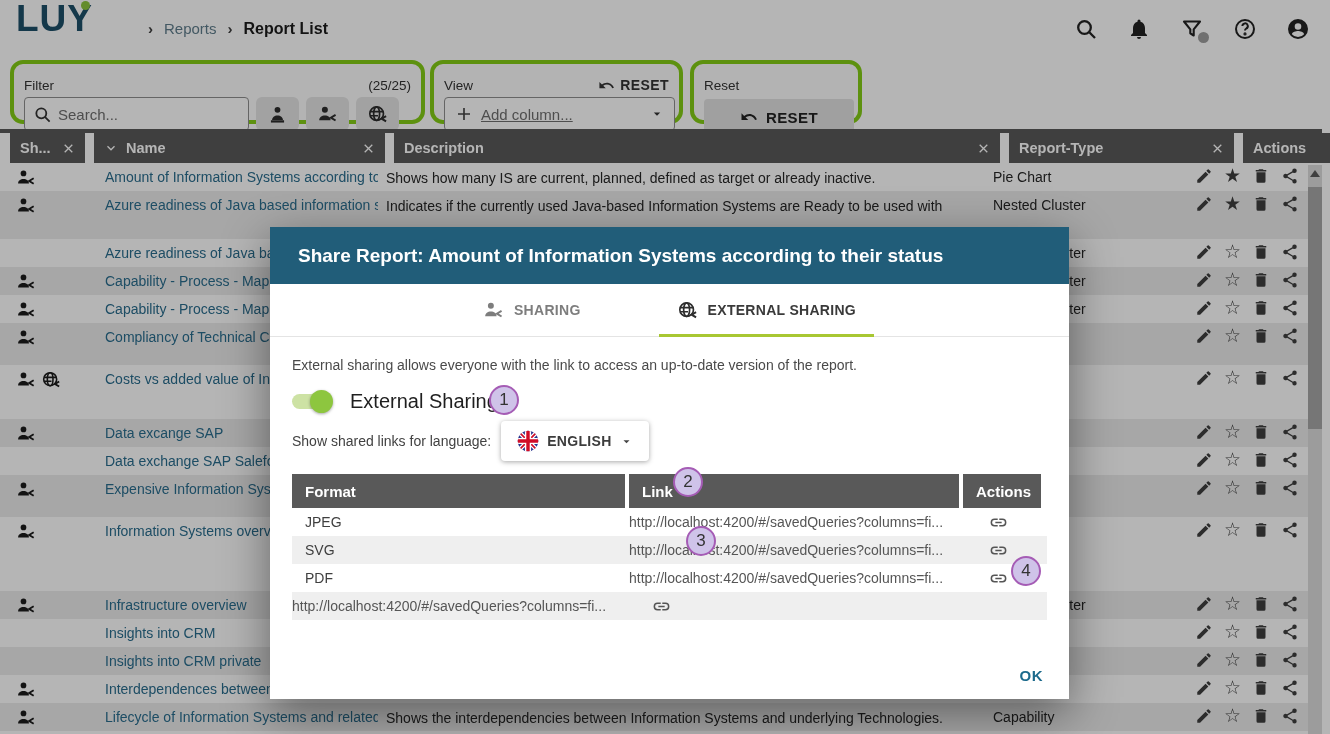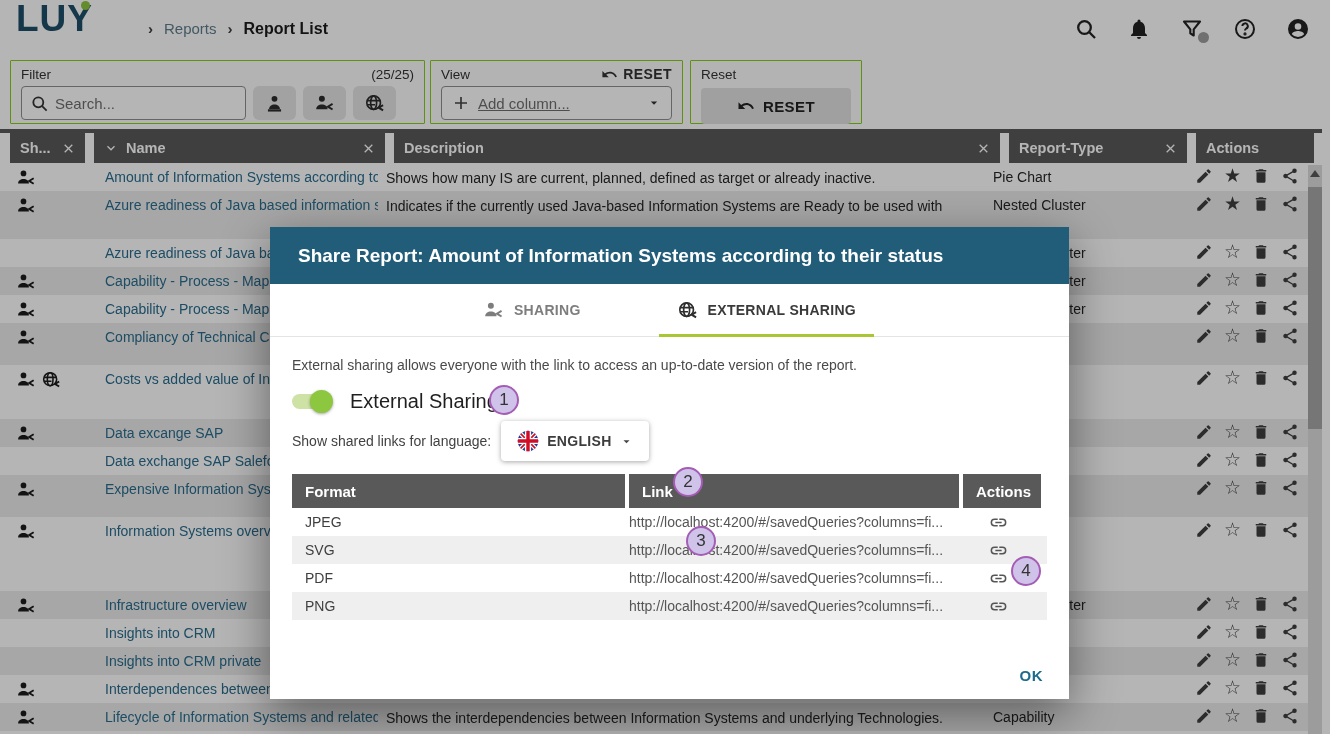--- a/index.html
+++ b/index.html
@@ -17,21 +17,21 @@
   .crumb-chev { color:#3f3f3f; font-weight:bold; font-size:15px; }
   .crumb-parent { color:#5f7d8c; font-size:15px; }
   .crumb-current { color:#1b1b1b; font-size:16px; font-weight:bold; }
   .topbar-icons { margin-left:auto; display:flex; align-items:center; gap:29px; padding-right:20px; }
   .topbar-icons .icon { width:24px; height:24px; color:#222; }
   .funnel-wrap { position:relative; }
   .funnel-badge { position:absolute; right:-5px; bottom:-2px; width:11px; height:11px; border-radius:50%; background:#9e9e9e; }
 
   
   .toolbar { position:absolute; top:57px; left:0; right:0; height:72px; background:#fff; }
-  .panel { position:absolute; top:3px; height:64px; border:1px solid #84cc16; border-radius:1px; background:#fdfdfd; padding:4px 10px; }
+  .panel { position:absolute; top:3px; height:64px; border:4px solid #84cc16; border-radius:13px; background:#fdfdfd; padding:12px 10px; }
   .panel-label-row { display:flex; justify-content:space-between; align-items:center; font-size:13.5px; color:#333; height:18px; }
   .p-filter { left:10px; width:415px; }
   .p-view { left:430px; width:253px; }
   .p-reset { left:690px; width:172px; }
   .filter-controls { display:flex; align-items:center; gap:7px; margin-top:3px; }
   .search-box { width:225px; height:34px; border:1.5px solid #8f8f8f; border-radius:4px; background:#fff; display:flex; align-items:center; padding:0 8px; gap:6px; }
   .search-box .icon { width:19px; height:19px; color:#333; }
   .search-placeholder { color:#6f6f6f; font-size:15px; }
   .tool-btn { width:43px; height:34px; background:#e4e4e4; border:none; border-radius:6px; display:flex; align-items:center; justify-content:center; }
   .tool-btn .icon { width:21px; height:21px; color:#2c2c2c; }
@@ -46,21 +46,21 @@
 
   
   .table-band { position:absolute; top:129px; left:0; width:1322px; height:4px; background:#595959; }
   .thead { position:absolute; top:133px; left:10px; height:30px; display:flex; gap:9px; }
   .th { background:#595959; color:#fff; font-size:14.5px; font-weight:bold; display:flex; align-items:center; padding:0 10px; gap:8px; }
   .th .x-btn { margin-left:auto; width:13px; height:13px; color:#fff; }
   .th .sort-chev { width:14px; height:14px; color:#fff; }
   .th-share { width:75px; }
   .th-name  { width:291px; }
   .th-desc  { width:606px; }
-  .th-type  { width:178px; }
+  .th-type  { width:225px; }
   .th-actions { width:118px; }
 
   .rows { position:absolute; top:163px; left:0; width:1308px; }
   .trow { display:flex; align-items:flex-start; background:#fff; overflow:hidden; }
   .trow.stripe { background:#ececec; }
   .c-share { width:85px; padding:5px 0 0 16px; display:flex; gap:5px; }
   .c-share .icon { width:20px; height:20px; color:#1b1b1b; }
   .c-name { width:293px; padding:6px 4px 0 20px; white-space:nowrap; overflow:hidden; }
   .name-link { color:#2a6d8e; }
   .c-desc { width:607px; padding:6px 10px 0 8px; color:#262626; line-height:19px; overflow:hidden; }
@@ -893,21 +893,20 @@
             <div class="mt-link" data-interactable="false">http://localhost:4200/#/savedQueries?columns=fi...</div>
             <div class="mt-actions">
               <span class="icon" data-interactable="true">
                 <svg width="100%" height="100%" viewBox="0 0 24 24" fill="currentColor">
                   <path d="M3.9 12a3.1 3.1 0 0 1 3.1-3.1h4V7H7a5 5 0 0 0 0 10h4v-1.9H7A3.1 3.1 0 0 1 3.9 12zM8 13h8v-2H8v2zm9-6h-4v1.9h4a3.1 3.1 0 1 1 0 6.2h-4V17h4a5 5 0 0 0 0-10z"></path>
                 </svg>
               </span>
             </div>
           </div>
           <div class="mt-row stripe" data-interactable="false">
-            <div class="mt-format" data-interactable="false">PNG</div>
             <div class="mt-link" data-interactable="false">http://localhost:4200/#/savedQueries?columns=fi...</div>
             <div class="mt-actions">
               <span class="icon" data-interactable="true">
                 <svg width="100%" height="100%" viewBox="0 0 24 24" fill="currentColor">
                   <path d="M3.9 12a3.1 3.1 0 0 1 3.1-3.1h4V7H7a5 5 0 0 0 0 10h4v-1.9H7A3.1 3.1 0 0 1 3.9 12zM8 13h8v-2H8v2zm9-6h-4v1.9h4a3.1 3.1 0 1 1 0 6.2h-4V17h4a5 5 0 0 0 0-10z"></path>
                 </svg>
               </span>
             </div>
           </div>
         </div>

